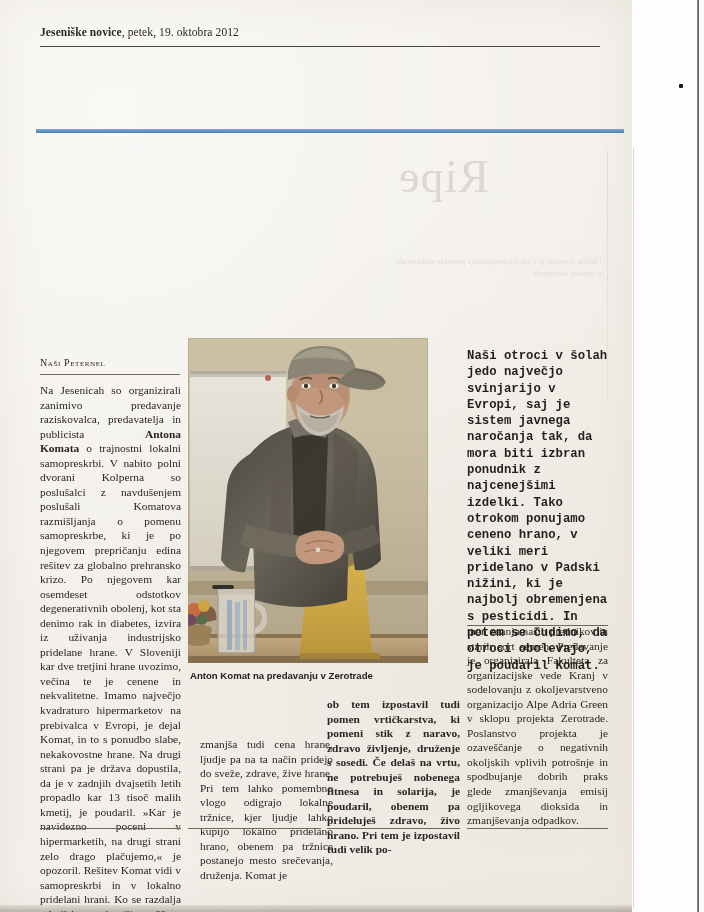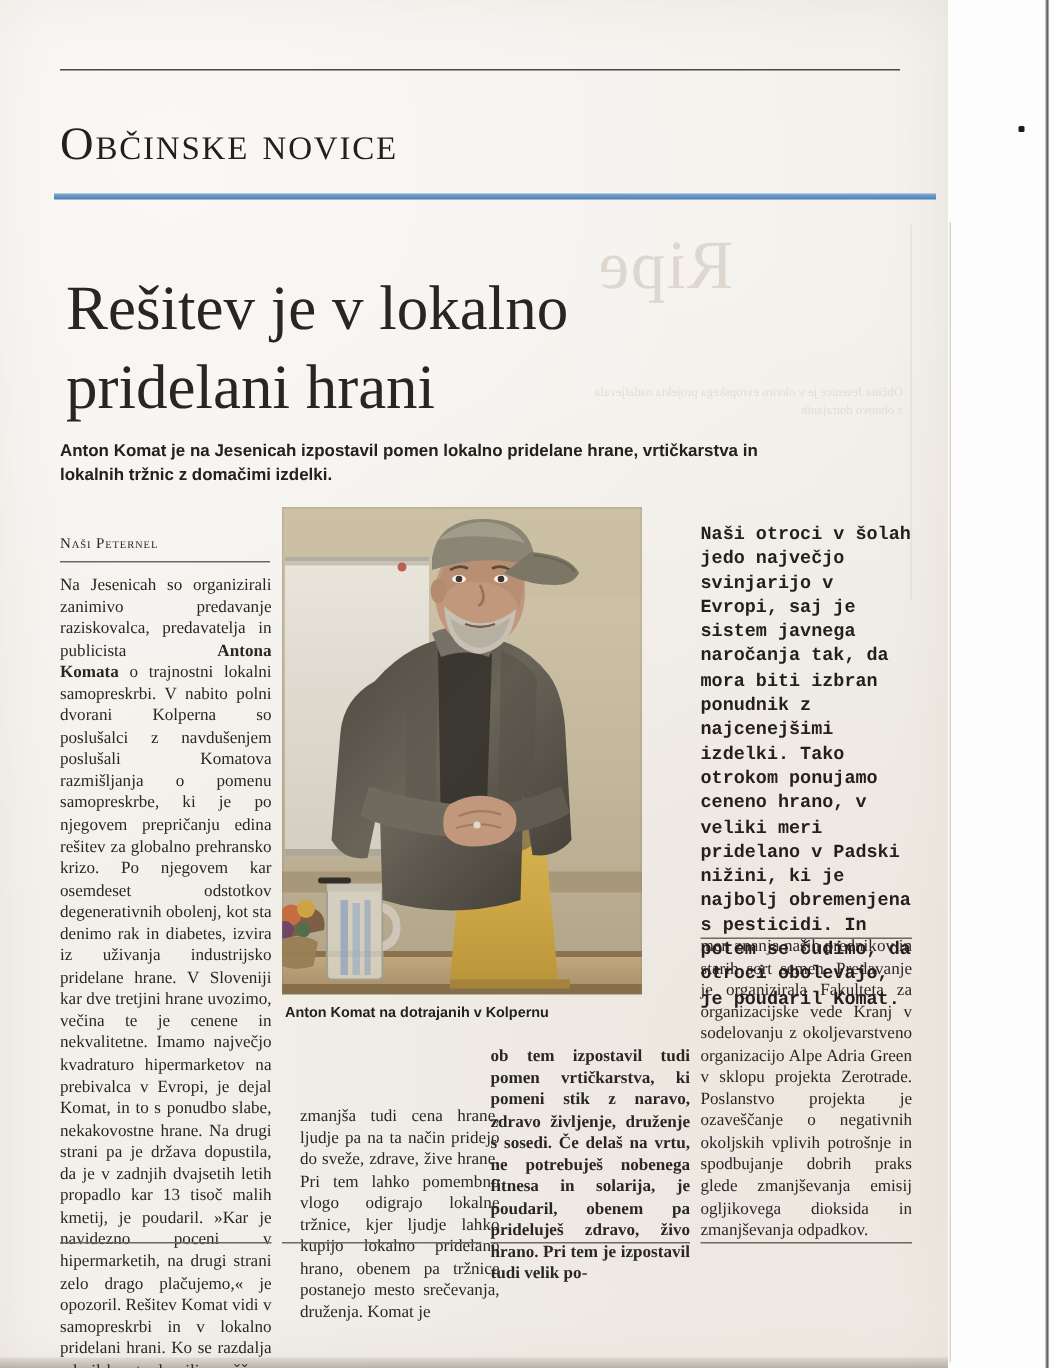--- a/index.html
+++ b/index.html
@@ -159,28 +159,28 @@
   <div class="scan-right-white"></div>
   <div class="scan-faint-line"></div>
   <div class="scan-edge"></div>
   <div class="speck"></div>
   <div class="sheet-bottom-shadow"></div>
 
   <div class="ghost ghost-title">Ripe</div>
   <div class="ghost ghost-line">Občina Jesenice je v okviru evropskega projekta nadaljevala z obnovo dotrajanih</div>
   <div class="ghost-col-rule"></div>
 
+  <div class="masthead">
+    <b>Jeseniške novice</b><span>, petek, 19. oktobra 2012</span>
+  </div>
   <div class="masthead-rule"></div>
 
-  <div class="section-title">Občinske novice</div>
   <div class="section-rule"></div>
 
-  <h1 class="headline">Rešitev je v lokalno pridelani hrani</h1>
-
-  <div class="standfirst">Anton Komat je na Jesenicah izpostavil pomen lokalno pridelane hrane, vrtičkarstva in lokalnih tržnic z domačimi izdelki.</div>
+
 
   <div class="byline">Naši Peternel</div>
   <div class="byline-rule"></div>
 
   <div class="col" id="col1"><span>Na Jesenicah so organizirali zanimivo predavanje raziskovalca, predavatelja in publicista <b>Antona Komata</b> o trajnostni lokalni samopreskrbi. V nabito polni dvorani Kolperna so poslušalci z navdušenjem poslušali Komatova razmišljanja o pomenu samopreskrbe, ki je po njegovem prepričanju edina rešitev za globalno prehransko krizo. Po njegovem kar osemdeset odstotkov degenerativnih obolenj, kot sta denimo rak in diabetes, izvira iz uživanja industrijsko pridelane hrane. V Sloveniji kar dve tretjini hrane uvozimo, večina te je cenene in nekvalitetne. Imamo največjo kvadraturo hipermarketov na prebivalca v Evropi, je dejal Komat, in to s ponudbo slabe, nekakovostne hrane. Na drugi strani pa je država dopustila, da je v zadnjih dvajsetih letih propadlo kar 13 tisoč malih kmetij, je poudaril. »Kar je navidezno poceni v hipermarketih, na drugi strani zelo drago plačujemo,« je opozoril. Rešitev Komat vidi v samopreskrbi in v lokalno pridelani hrani. Ko se razdalja od vil kmeta do vilic meščana skrajša, se</span></div>
   <div class="col" id="col2">zmanjša tudi cena hrane, ljudje pa na ta način pridejo do sveže, zdrave, žive hrane. Pri tem lahko pomembno vlogo odigrajo lokalne tržnice, kjer ljudje lahko kupijo lokalno pridelano hrano, obenem pa tržnice postanejo mesto srečevanja, druženja. Komat je</div>
   <div class="col" id="col3">ob tem izpostavil tudi pomen vrtičkarstva, ki pomeni stik z naravo, zdravo življenje, druženje s sosedi. Če delaš na vrtu, ne potrebuješ nobenega fitnesa in solarija, je poudaril, obenem pa prideluješ zdravo, živo hrano. Pri tem je izpostavil tudi velik po-</div>
   <div class="col" id="col4">men znanja naših prednikov in starih sort semen. Predavanje je organizirala Fakulteta za organizacijske vede Kranj v sodelovanju z okoljevarstveno organizacijo Alpe Adria Green v sklopu projekta Zerotrade. Poslanstvo projekta je ozaveščanje o negativnih okoljskih vplivih potrošnje in spodbujanje dobrih praks glede zmanjševanja emisij ogljikovega dioksida in zmanjševanja odpadkov.</div>
 
   <div class="pullquote">Naši otroci v šolah jedo največjo svinjarijo v Evropi, saj je sistem javnega naročanja tak, da mora biti izbran ponudnik z najcenejšimi izdelki. Tako otrokom ponujamo ceneno hrano, v veliki meri pridelano v Padski nižini, ki je najbolj obremenjena s pesticidi. In potem se čudimo, da otroci obolevajo, je poudaril Komat.</div>
@@ -299,15 +299,15 @@
       <path d="M100 34 q4 -26 34 -26 q30 0 34 24 l2 8 q-36 -10 -70 2 z" fill="#8c8878"></path>
       <path d="M104 22 q14 -12 30 -12 q18 0 28 14 q-28 -8 -58 -2 z" fill="#a8a493" opacity="0.9"></path>
       <path d="M166 30 q26 2 32 14 q-4 8 -16 8 q-18 0 -34 -8 z" fill="#7c7869"></path>
       <path d="M168 32 q22 3 27 11" stroke="#6a6658" stroke-width="1.4" fill="none"></path>
 
       <rect x="0" y="0" width="240" height="325" fill="#6b5f48" opacity="0.07"></rect>
       <rect x="0" y="0" width="240" height="325" fill="none" stroke="#8a7f69" stroke-width="2" opacity="0.25"></rect>
     </svg>
   </div>
 
-  <div class="caption">Anton Komat na dotrajanih v Kolpernu</div>
+  <div class="caption">Anton Komat na predavanju v Zerotrade</div>
 
 </div>
 
 </body></html>

